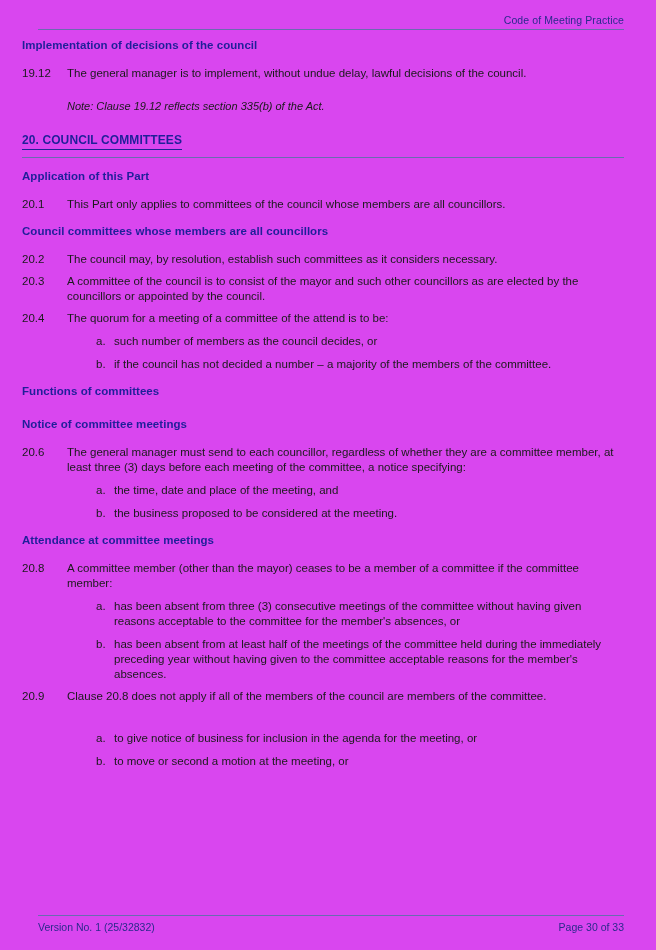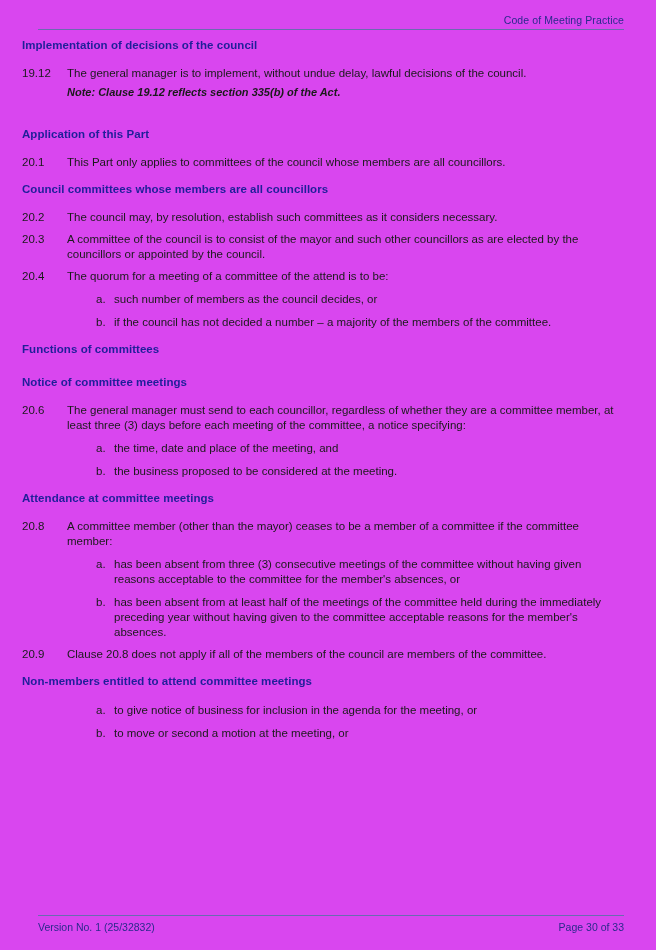--- a/index.html
+++ b/index.html
@@ -113,24 +113,24 @@
     text-align: left;
     white-space: nowrap;
   }
   .clause .txt {
     flex: 1 1 auto;
   }
 
   
   .note {
     font-size: 11px;
-    font-weight: bold;
+    font-weight: normal;
     font-style: italic;
     line-height: 15px;
-    margin-top: 4px;
+    margin-top: 18px;
     margin-left: 45px;
     color: #1a1a1a;
   }
 
   
   .sublist {
     margin: 0;
     padding: 0;
     list-style: none;
   }
@@ -167,20 +167,24 @@
     <div class="gap-after-heading"></div>
 
     <div class="clause">
       <span class="num">19.12</span>
       <span class="txt">The general manager is to implement, without undue delay, lawful decisions of the council.</span>
     </div>
 
     <div class="note">Note: Clause 19.12 reflects section 335(b) of the Act.</div>
 
     <div style="height:16px"></div>
+    <div class="part-block">
+      <h1 class="part-heading">20. COUNCIL COMMITTEES</h1>
+      <div class="part-rule"></div>
+    </div>
 
     <div style="height:11px"></div>
     <h2 class="sub-heading">Application of this Part</h2>
     <div class="gap-after-heading"></div>
 
     <div class="clause">
       <span class="num">20.1</span>
       <span class="txt">This Part only applies to committees of the council whose members are all councillors.</span>
     </div>
 
@@ -259,21 +263,20 @@
         <span class="sub-txt">has been absent from at least half of the meetings of the committee held during the immediately preceding year without having given to the committee acceptable reasons for the member's absences.</span>
       </li>
     </ul>
 
     <div class="clause">
       <span class="num">20.9</span>
       <span class="txt">Clause 20.8 does not apply if all of the members of the council are members of the committee.</span>
     </div>
 
     <div class="gap-before-heading"></div>
-    <h2 class="sub-heading">Non-members entitled to attend committee meetings</h2>
     <div class="gap-after-heading"></div>
 
 
     <ul class="sublist">
       <li class="subitem">
         <span class="letter">a.</span>
         <span class="sub-txt">to give notice of business for inclusion in the agenda for the meeting, or</span>
       </li>
       <li class="subitem">
         <span class="letter">b.</span>

